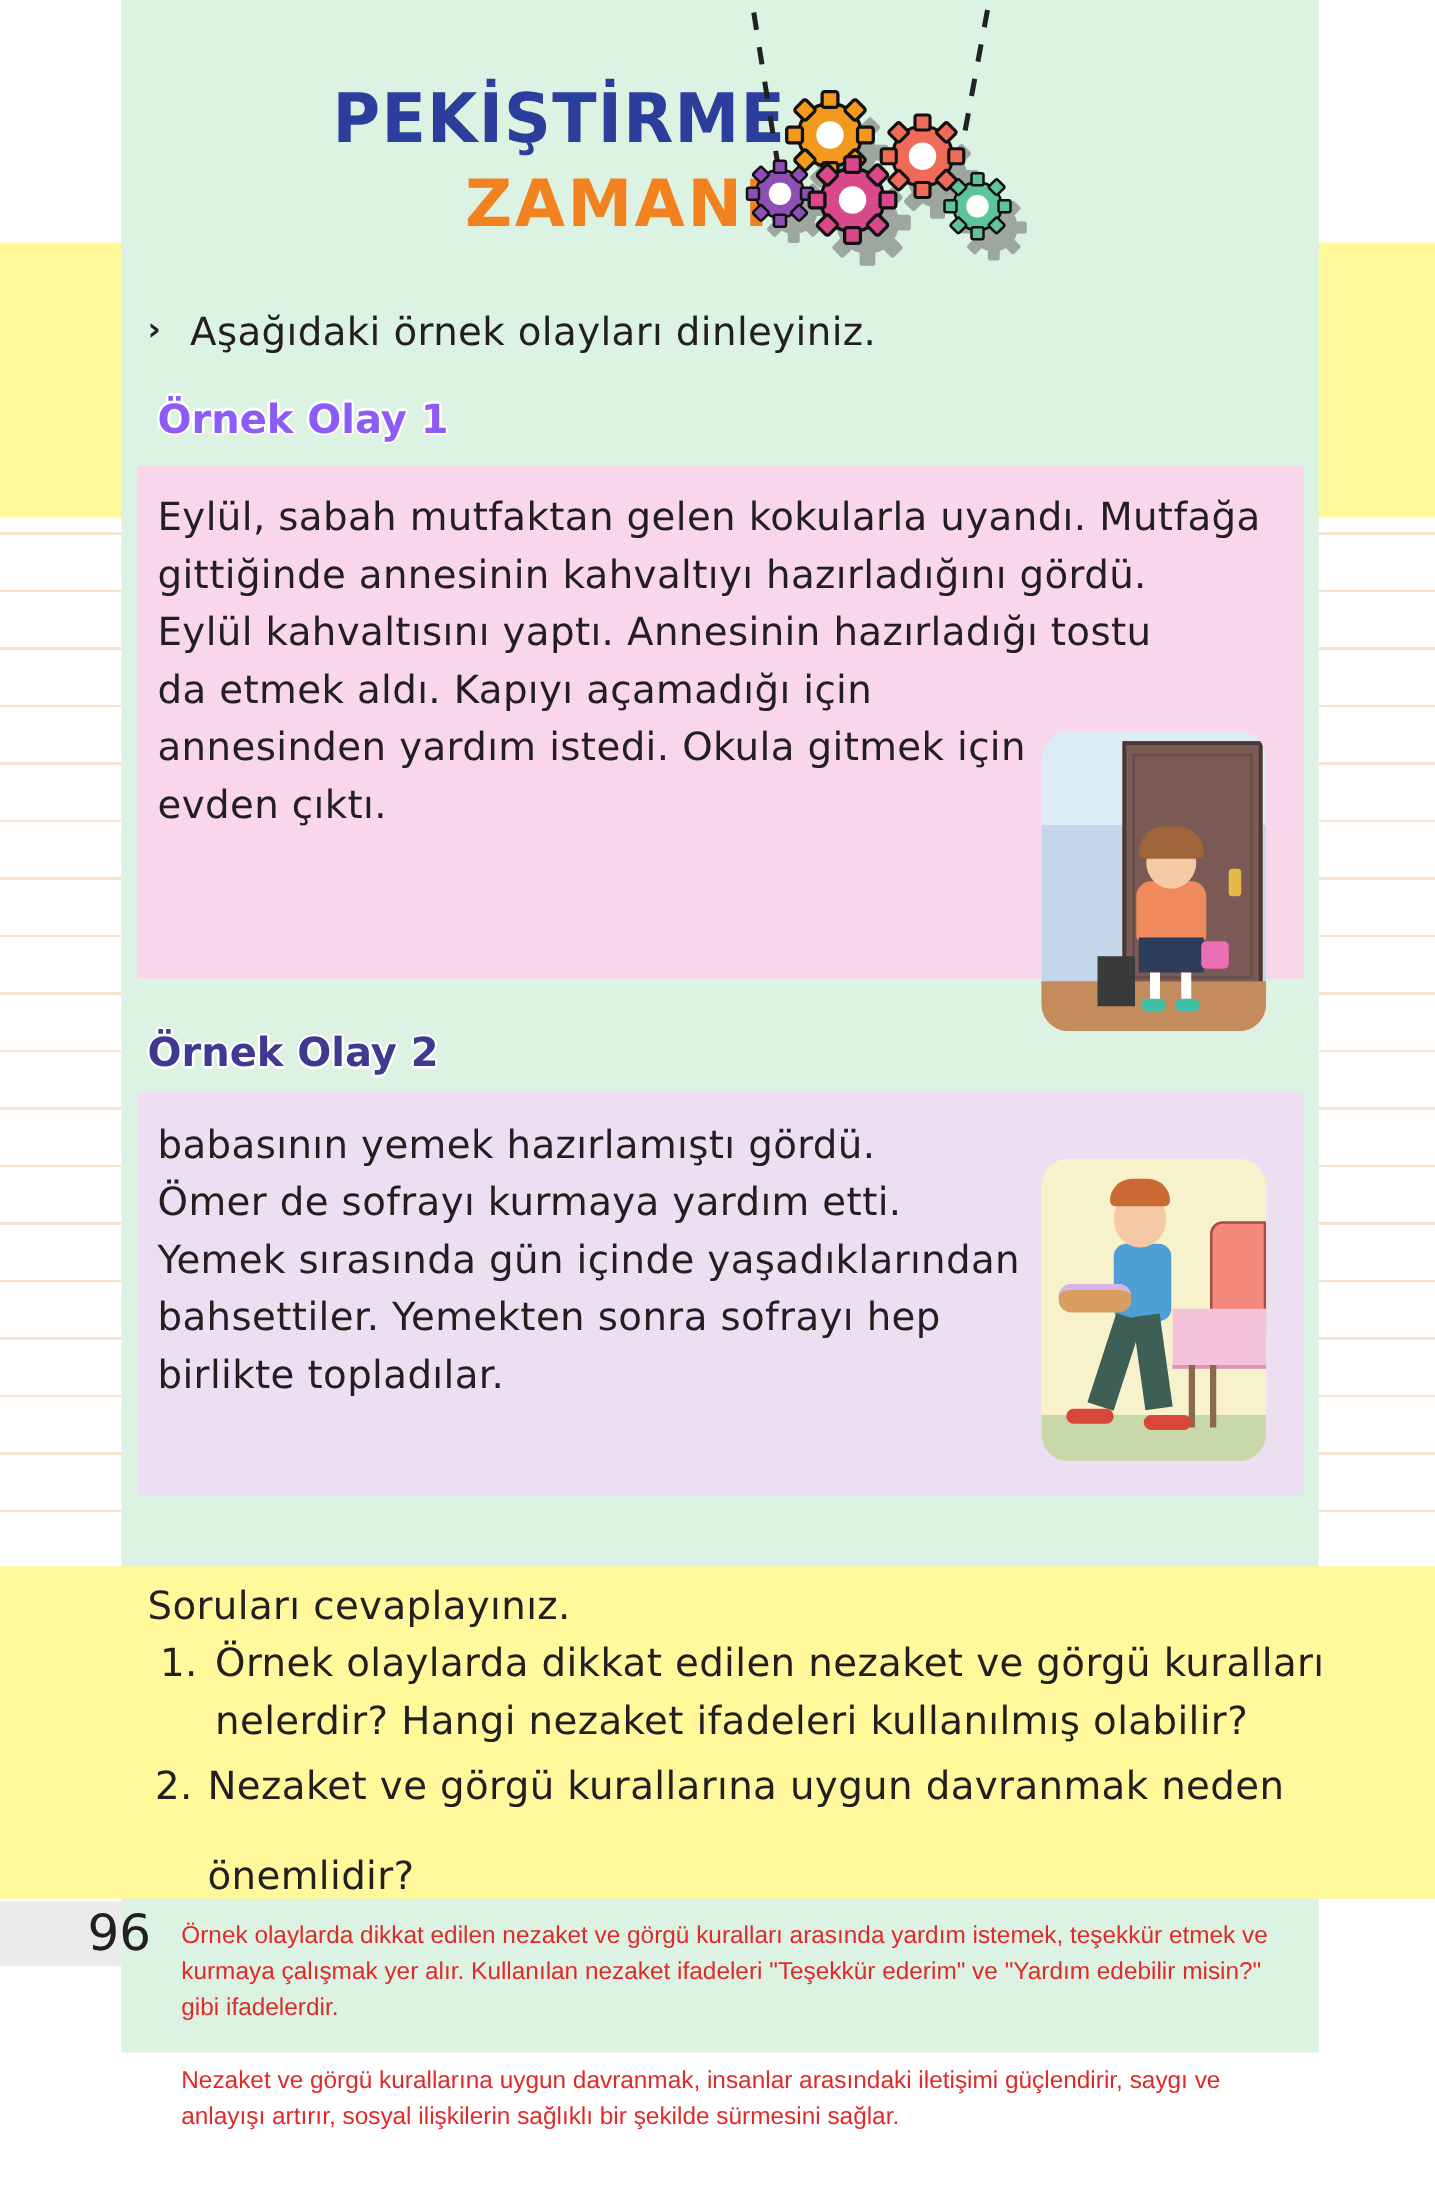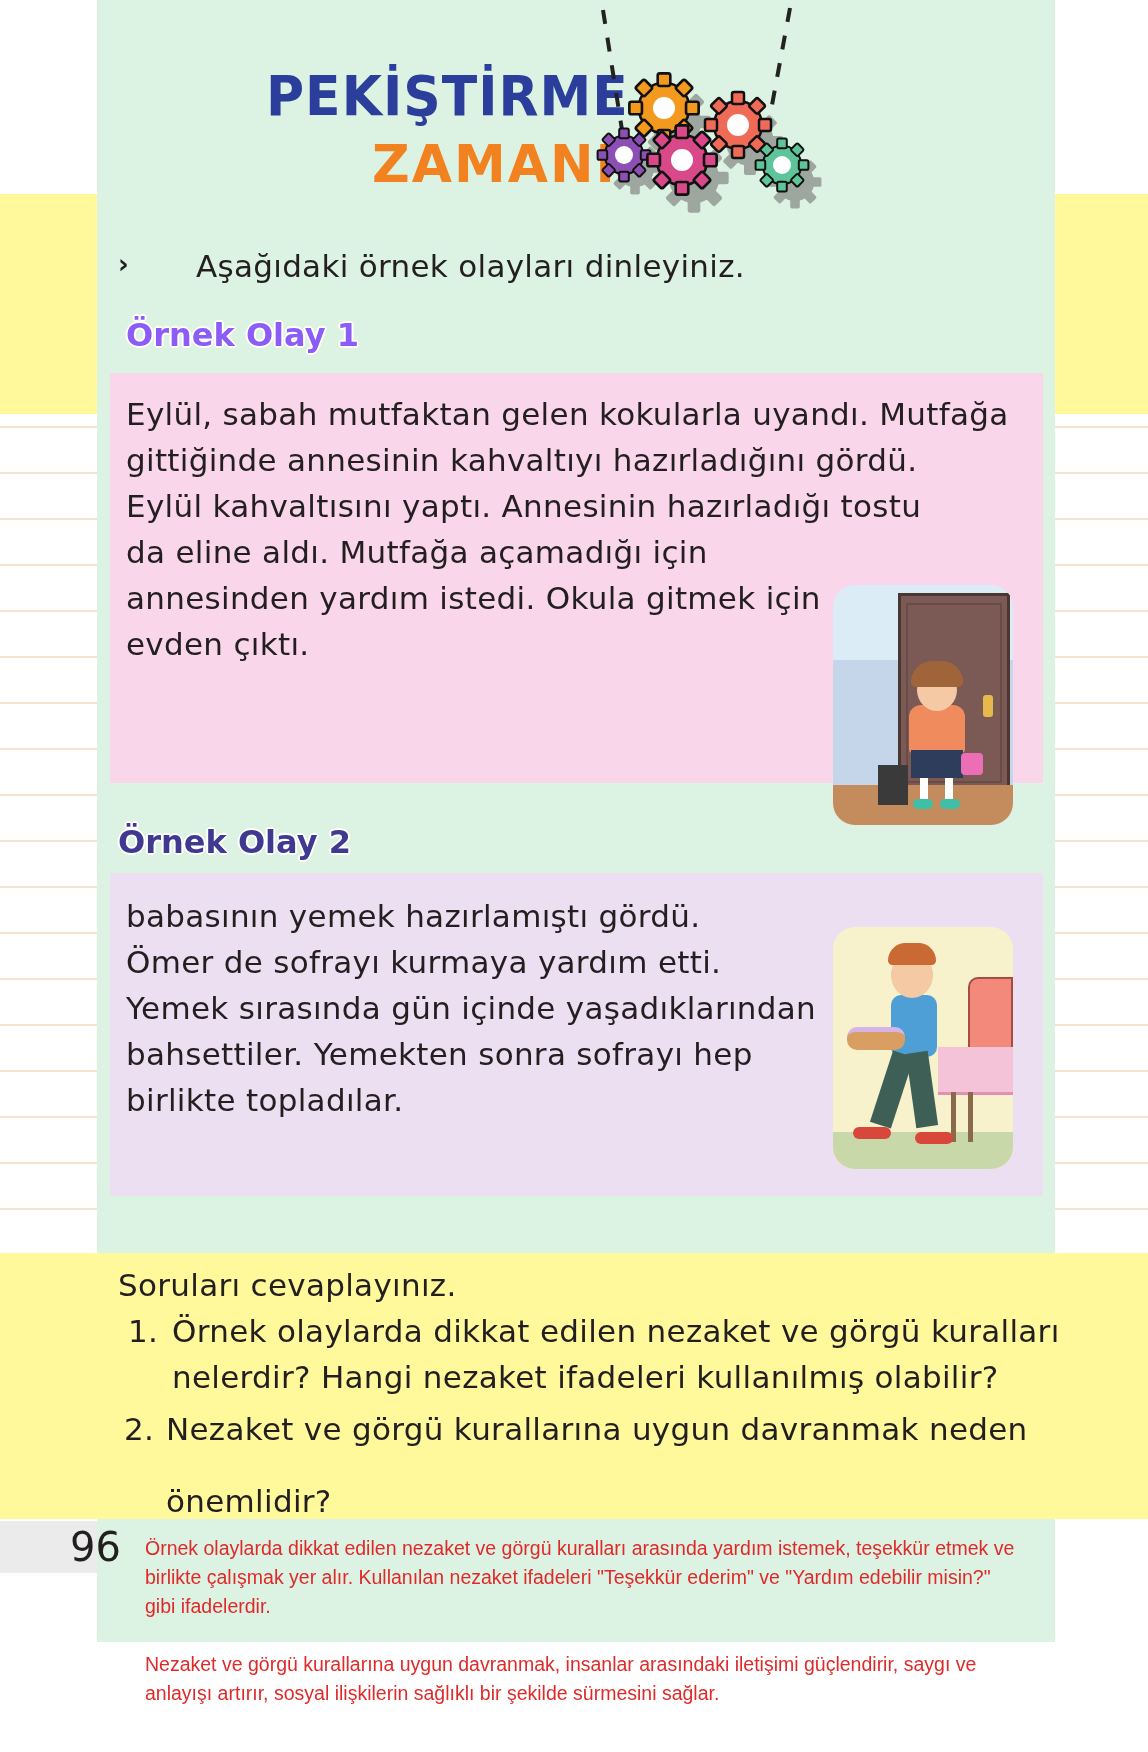--- a/index.html
+++ b/index.html
@@ -96,30 +96,30 @@
     <circle cx="74" cy="108" r="11"></circle>
     <circle cx="34" cy="155" r="9"></circle>
     <circle cx="92" cy="160" r="11"></circle>
     <circle cx="148" cy="125" r="11"></circle>
     <circle cx="192" cy="165" r="9"></circle>
   </g>
 </svg>
 
 <div class="abs" style="left:118px;top:243px;">
   <span style="position:absolute;left:0;top:6px;font-family:'DejaVu Sans',sans-serif;font-weight:bold;font-size:26px;color:#231f20;">›</span>
-  <span class="body-text" style="position:absolute;left:34px;top:0;margin-left:44px;">Aşağıdaki örnek olayları dinleyiniz.</span>
+  <span class="body-text" style="position:absolute;left:34px;top:0;">Aşağıdaki örnek olayları dinleyiniz.</span>
 </div>
 
 <div class="abs heading" style="left:126px;top:316px;color:#8b5cf6;">Örnek Olay 1</div>
 <div class="abs pink-box" style="left:110px;top:373px;width:933px;height:410px;"></div>
 <div class="abs" style="left:126px;top:391px;">
   <div class="body-text">Eylül, sabah mutfaktan gelen kokularla uyandı. Mutfağa</div>
   <div class="body-text">gittiğinde annesinin kahvaltıyı hazırladığını gördü.</div>
   <div class="body-text">Eylül kahvaltısını yaptı. Annesinin hazırladığı tostu</div>
-  <div class="body-text">da eline aldı. Mutfağa açamadığı için</div>
+  <div class="body-text">da etmek aldı. Kapıyı açamadığı için</div>
   <div class="body-text">annesinden yardım istedi. Okula gitmek için</div>
   <div class="body-text">evden çıktı.</div>
 </div>
 
 <div class="abs illus" style="left:833px;top:585px;width:180px;height:240px;background:#dcecf7;">
   <div style="position:absolute;left:0;top:75px;width:180px;height:130px;background:#c6d6ea;"></div>
   <div style="position:absolute;left:65px;top:8px;width:112px;height:195px;background:#7b5a55;border:3px solid #4a3633;box-sizing:border-box;"></div>
   <div style="position:absolute;left:73px;top:18px;width:96px;height:180px;border:2px solid #6a4c47;box-sizing:border-box;"></div>
   <div style="position:absolute;left:150px;top:110px;width:10px;height:22px;background:#e6b94a;border-radius:3px;"></div>
   <div style="position:absolute;left:0;top:200px;width:180px;height:40px;background:#c48c5c;"></div>
@@ -168,19 +168,19 @@
   <span class="body-text" style="position:absolute;left:44px;top:46px;">nelerdir? Hangi nezaket ifadeleri kullanılmış olabilir?</span>
 </div>
 <div class="abs" style="left:124px;top:1406px;">
   <span class="body-text" style="position:absolute;left:0;top:0;">2.</span>
   <span class="body-text" style="position:absolute;left:42px;top:0;">Nezaket ve görgü kurallarına uygun davranmak neden</span>
   <span class="body-text" style="position:absolute;left:42px;top:46px;margin-top:26px;">önemlidir?</span>
 </div>
 
 <div class="abs" style="left:145px;top:1534px;">
   <div class="answer">Örnek olaylarda dikkat edilen nezaket ve görgü kuralları arasında yardım istemek, teşekkür etmek ve</div>
-  <div class="answer">birlikte çalışmak yer alır. Kullanılan nezaket ifadeleri "Teşekkür ederim" ve "Yardım edebilir misin?"</div>
+  <div class="answer">kurmaya çalışmak yer alır. Kullanılan nezaket ifadeleri "Teşekkür ederim" ve "Yardım edebilir misin?"</div>
   <div class="answer">gibi ifadelerdir.</div>
 </div>
 <div class="abs" style="left:145px;top:1650px;">
   <div class="answer">Nezaket ve görgü kurallarına uygun davranmak, insanlar arasındaki iletişimi güçlendirir, saygı ve</div>
   <div class="answer">anlayışı artırır, sosyal ilişkilerin sağlıklı bir şekilde sürmesini sağlar.</div>
 </div>
 
 </body></html>

